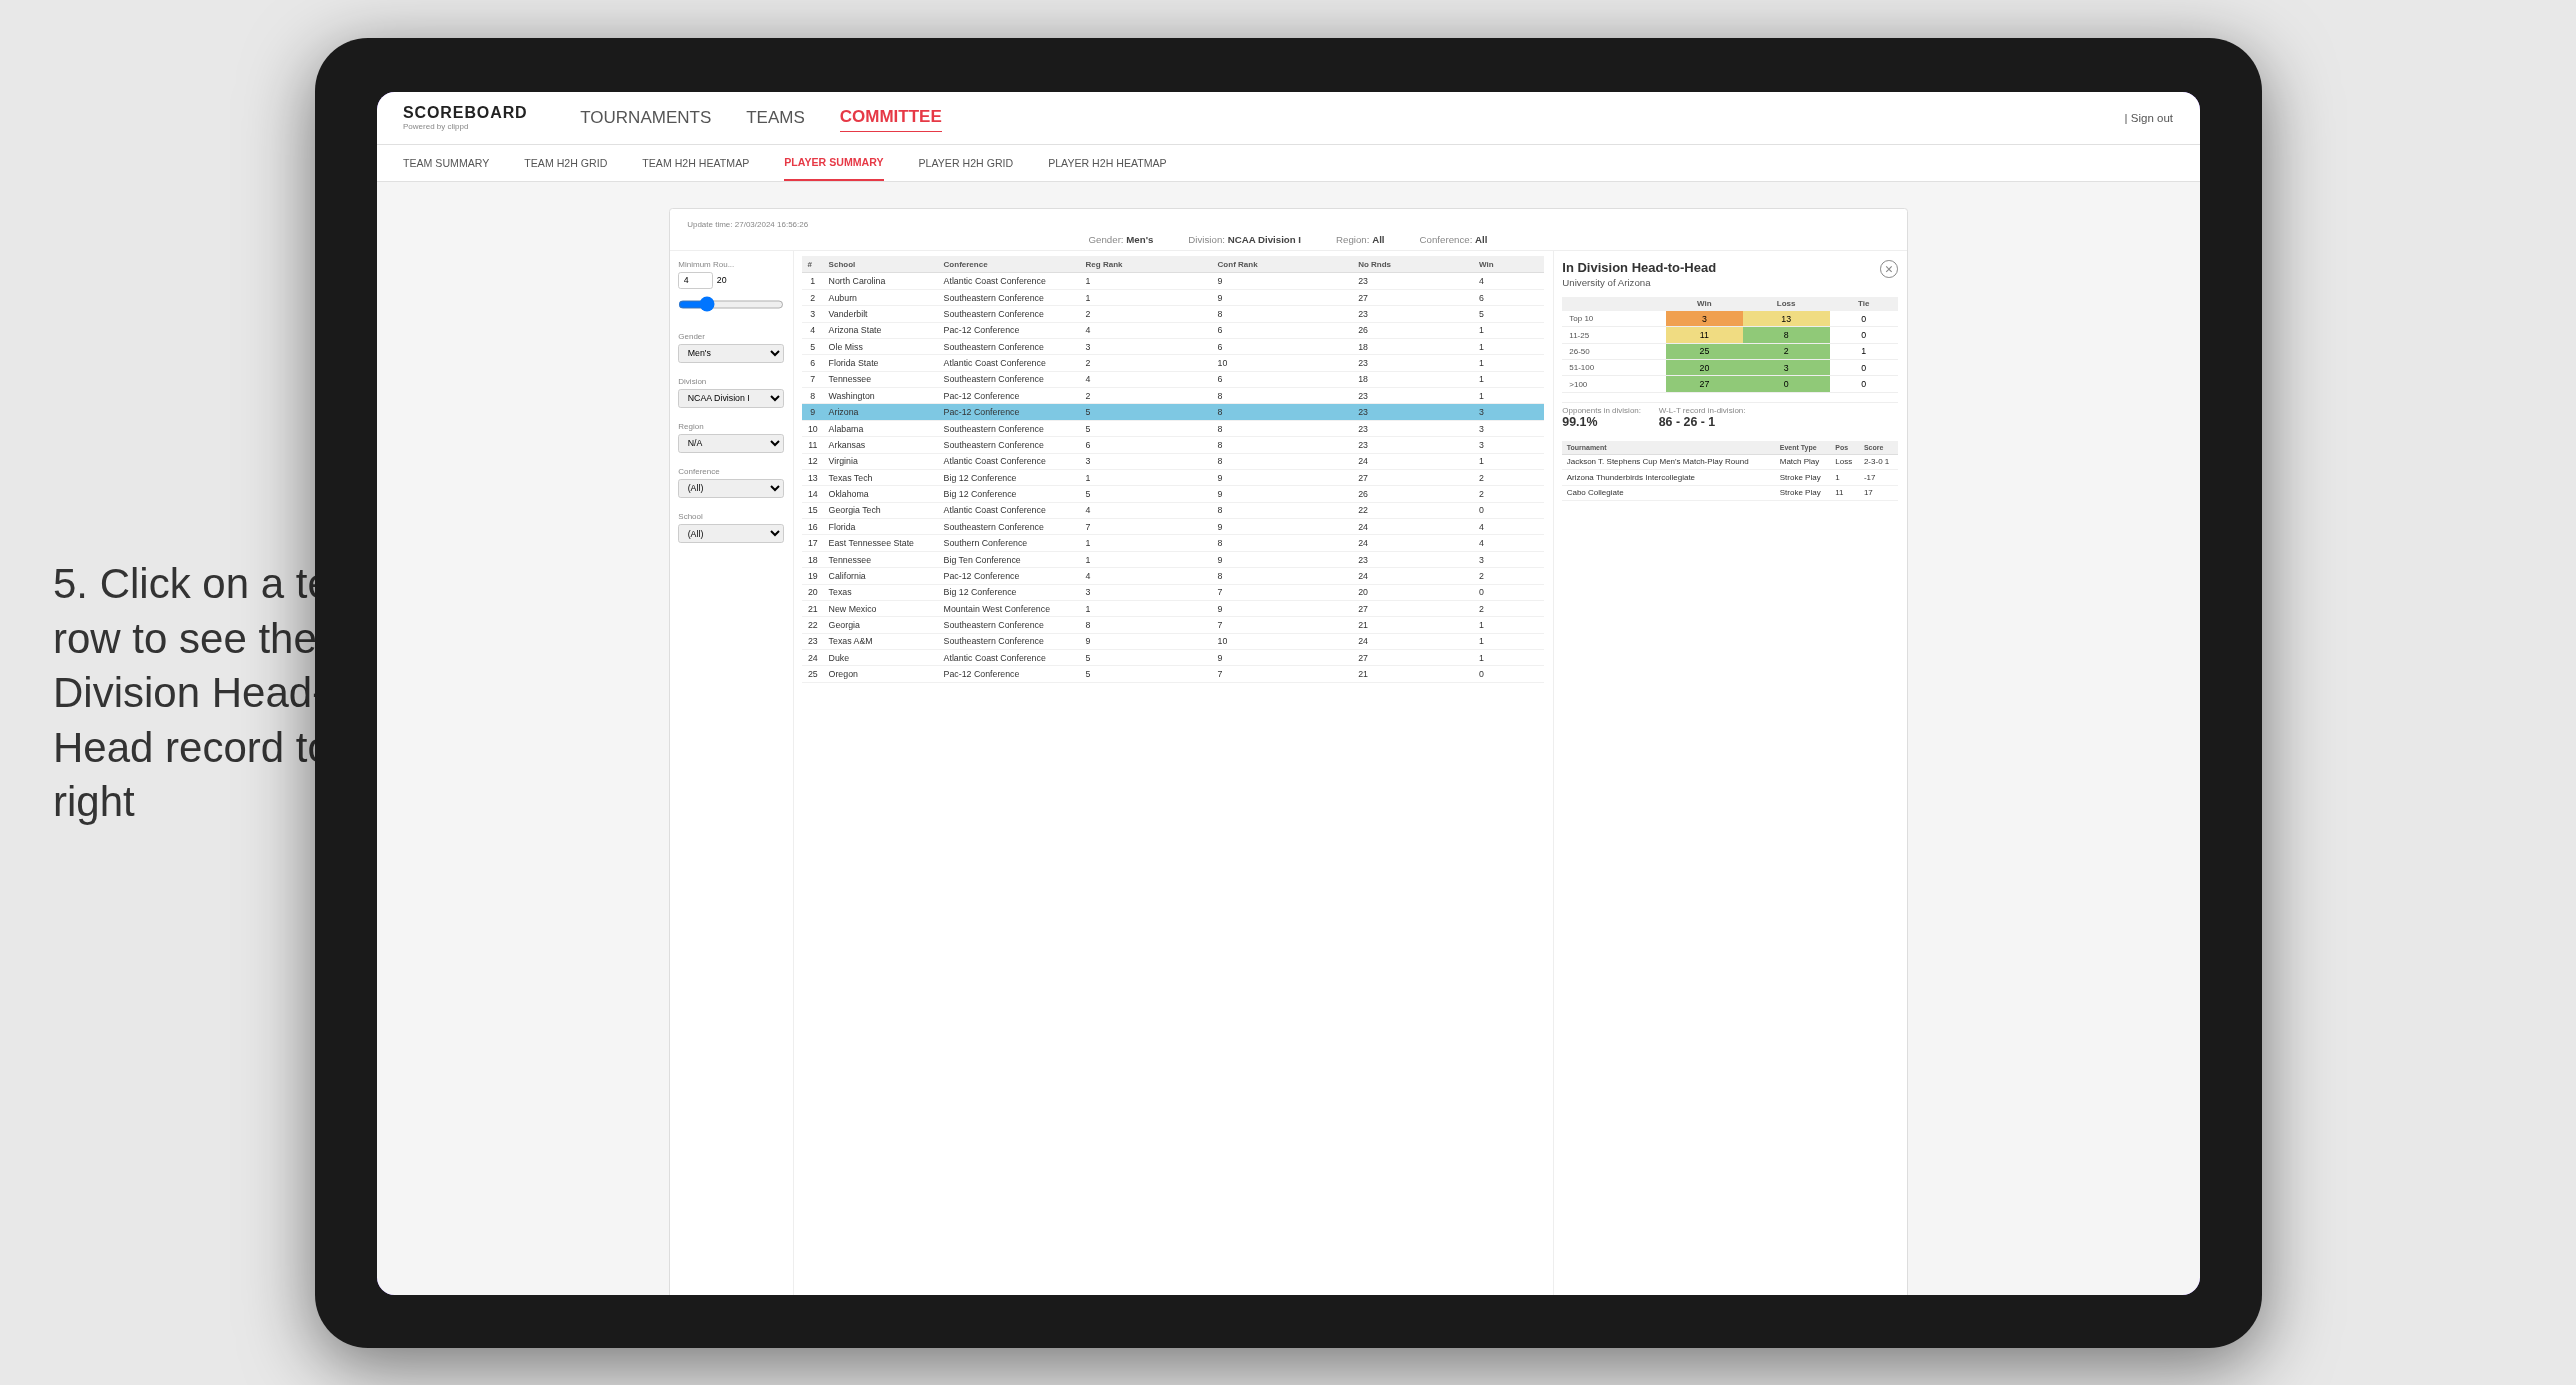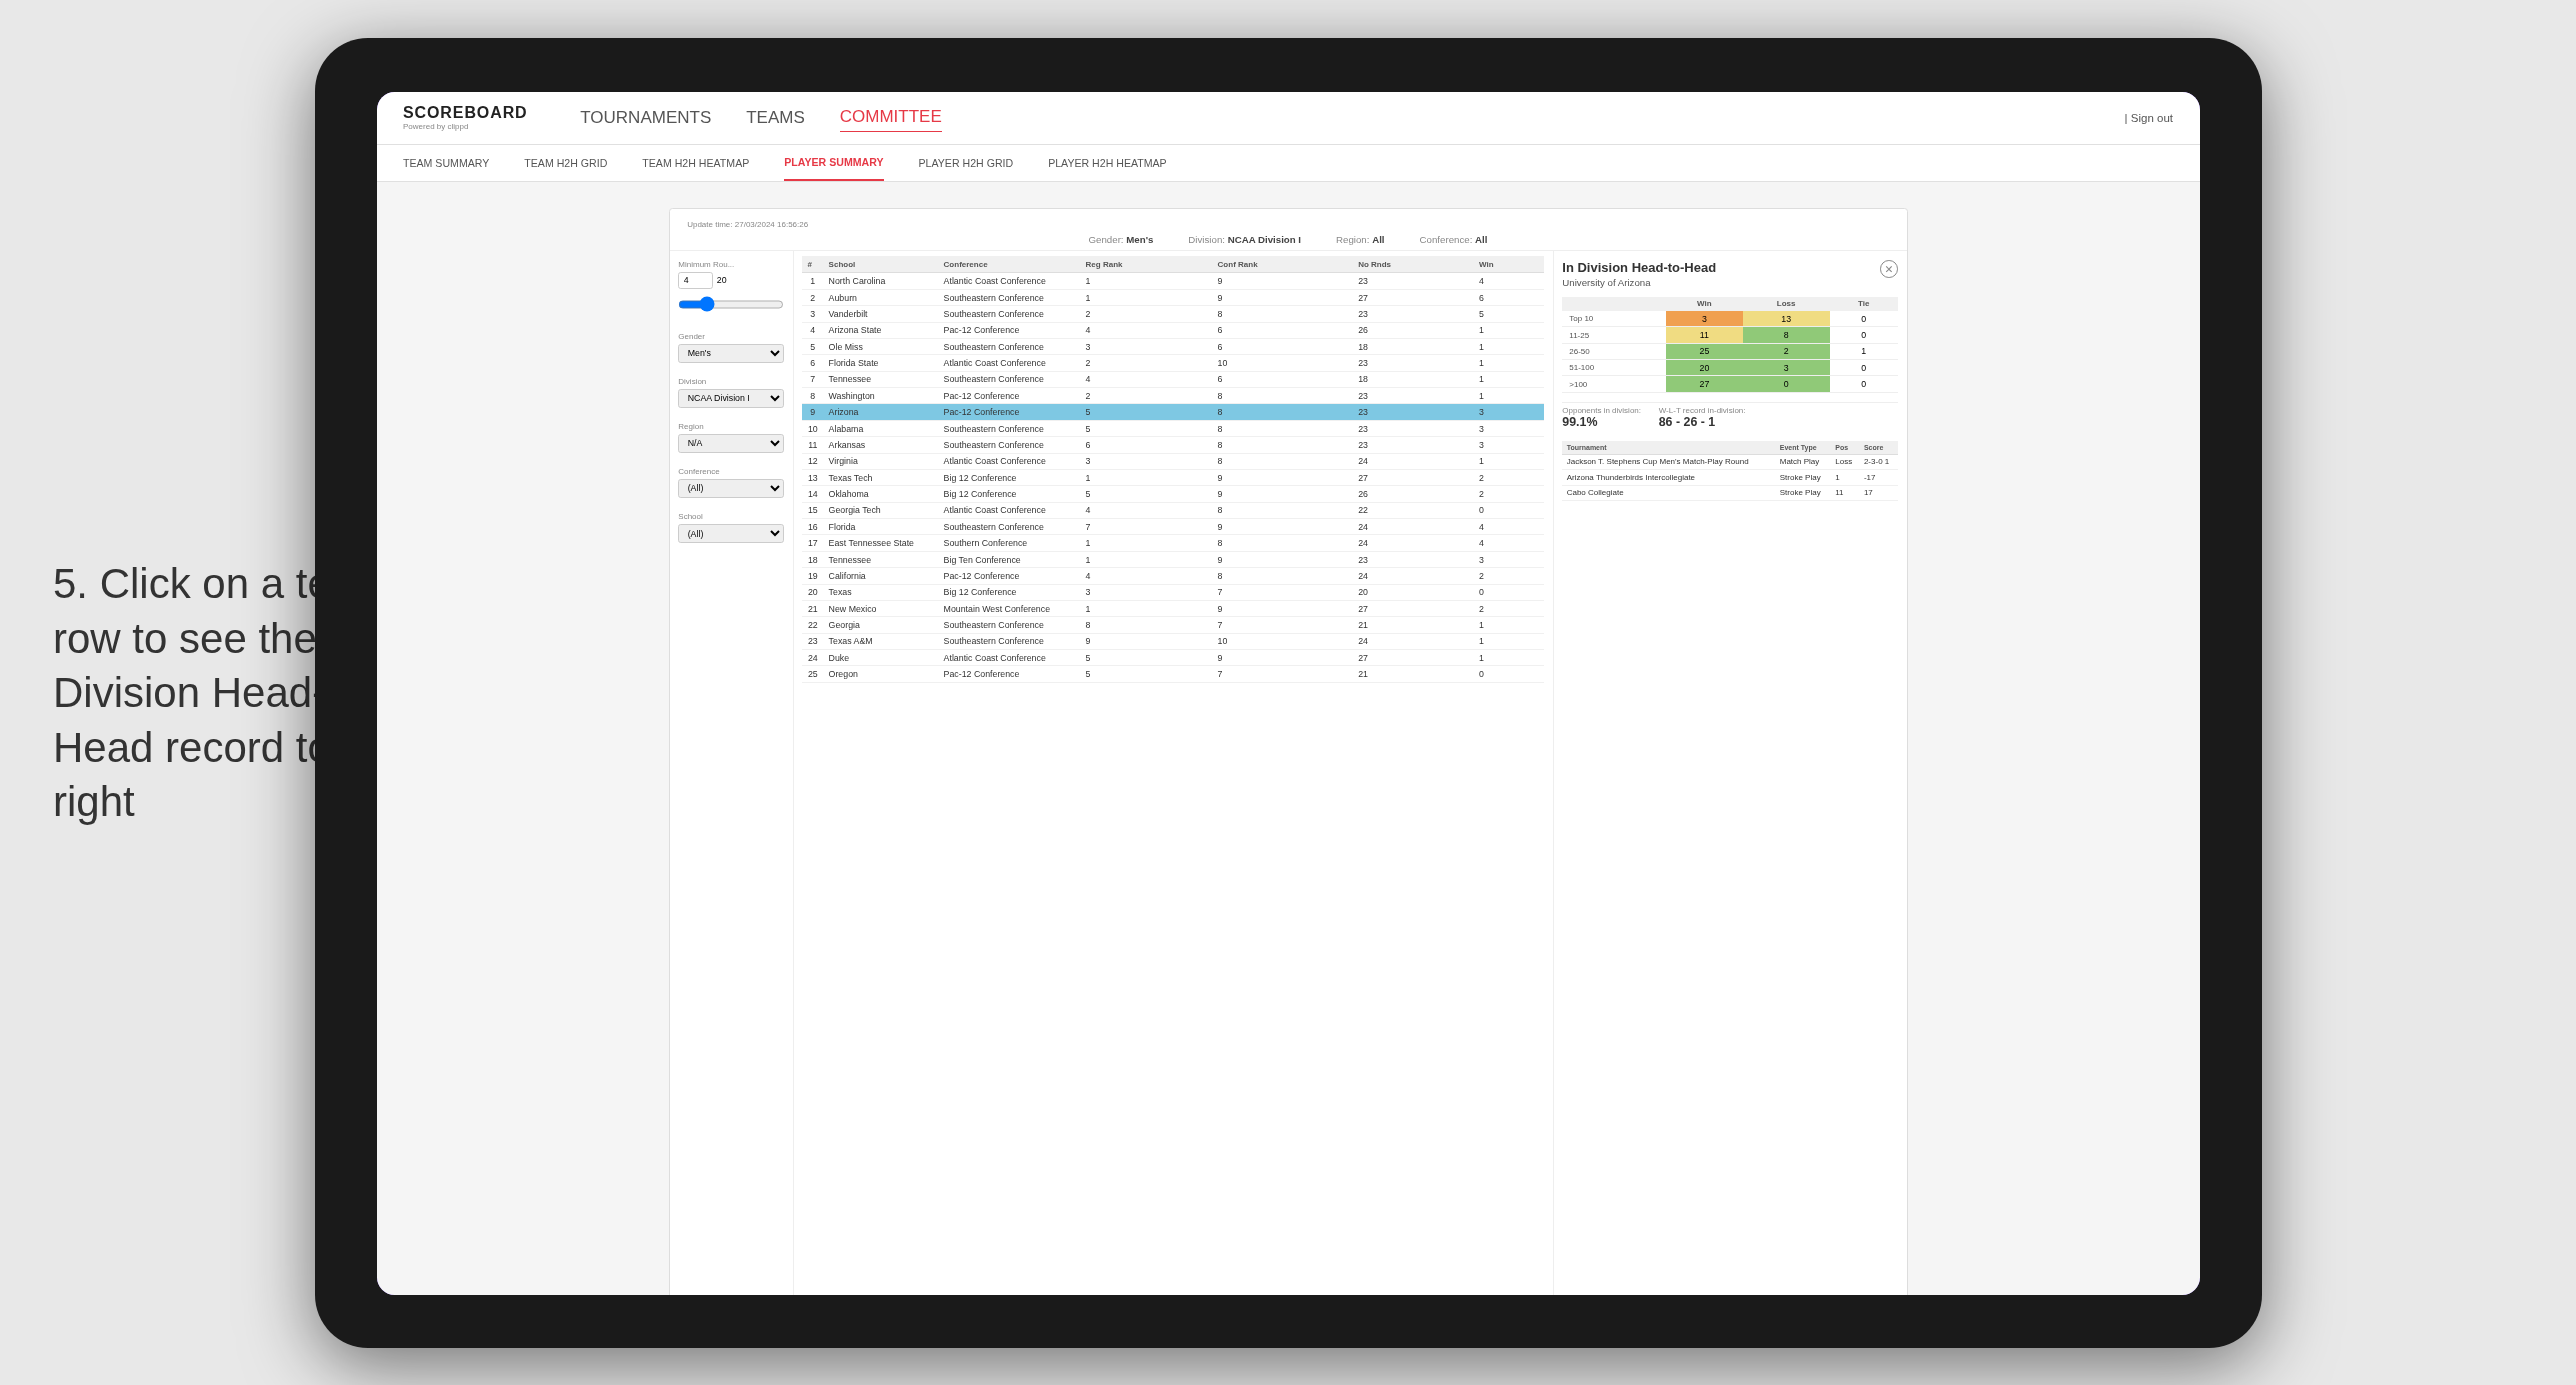--- a/index.html
+++ b/index.html
@@ -69,21 +69,21 @@
     .nav-item {
       font-size: 17px;
       color: #555;
       cursor: pointer;
       padding: 3.5px 0;
     }
 
     .nav-item.active {
       color: #e63946;
       border-bottom: 1.8px solid #e63946;
-      font-weight: 400;
+      font-weight: 700;
     }
 
     .sign-out {
       margin-left: auto;
       font-size: 11.5px;
       color: #555;
       cursor: pointer;
     }
 
     

